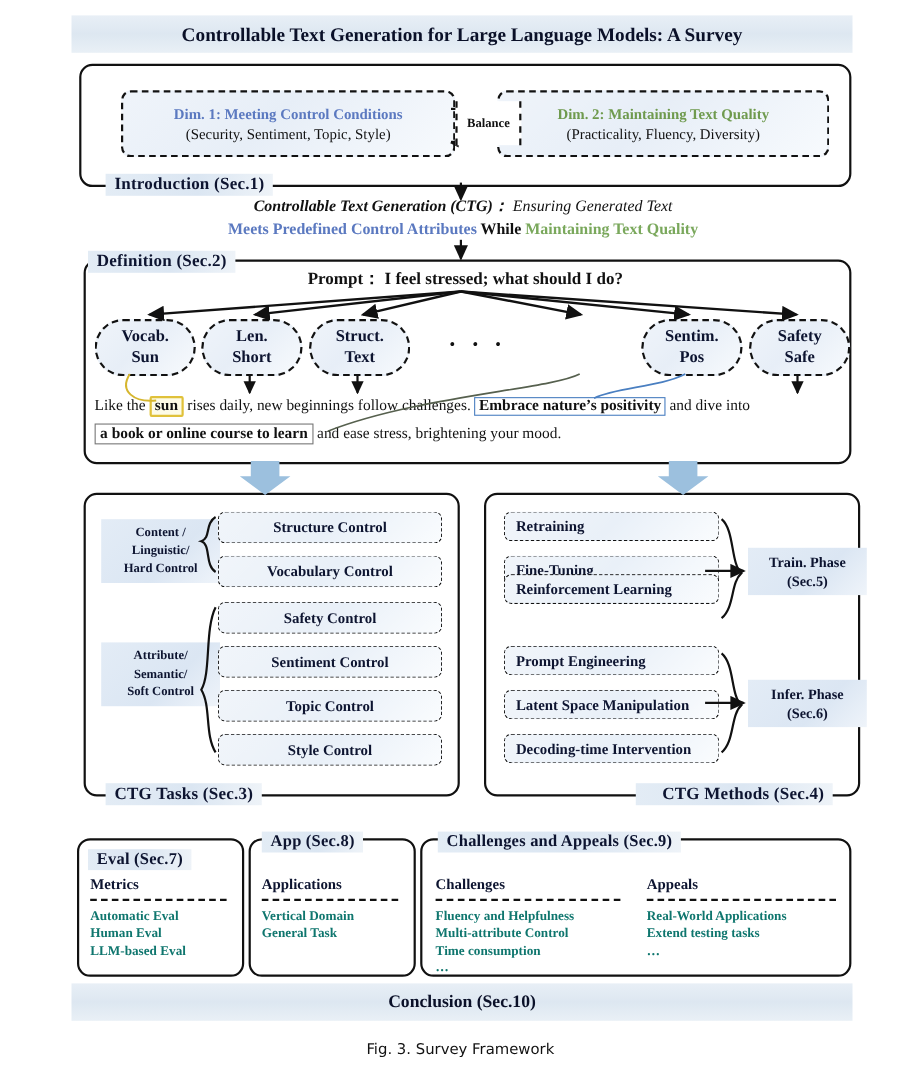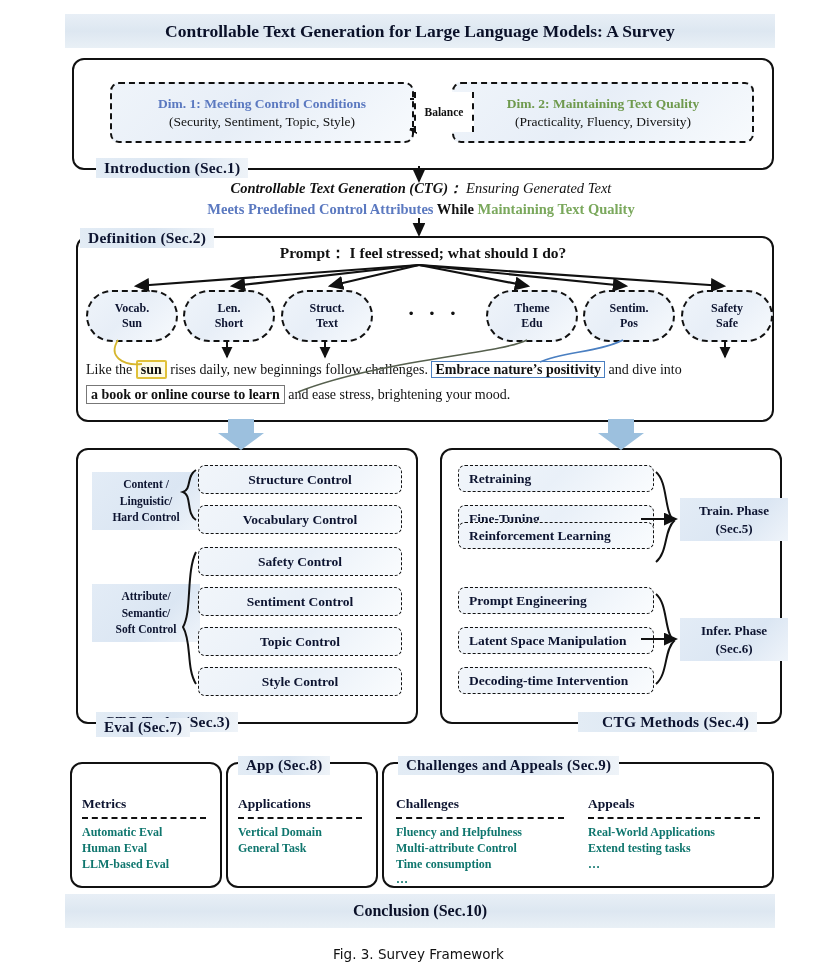--- a/index.html
+++ b/index.html
@@ -52,21 +52,21 @@
   #ctg-def .l1 b{font-weight:bold;}
   #ctg-def .l2{font-size:14.5px;font-weight:bold;}
   .c-blue{color:#5b79c0;}
   .c-green{color:#7aa85c;}
 
   
   #sec2-box{left:76px;top:236px;width:694px;height:182px;}
   #lbl-sec2{left:80px;top:228px;font-size:15.5px;}
   #prompt{position:absolute;left:76px;top:243px;width:694px;text-align:center;
     font-size:15.5px;font-weight:bold;}
-  .attrbox{width:88px;height:48px;flex-direction:column;font-size:12px;line-height:1.25;top:290px;border-radius:26px;}
+  .attrbox{width:88px;height:48px;flex-direction:column;font-size:15px;line-height:1.25;top:290px;border-radius:26px;}
   #a1{left:86px;} #a2{left:183px;} #a3{left:281px;}
   #a5{left:486px;} #a6{left:583px;} #a7{left:681px;}
   #dots{position:absolute;left:399px;top:300px;width:70px;text-align:center;
     font-size:22px;font-weight:bold;letter-spacing:4px;}
   #example{position:absolute;left:86px;top:358px;width:676px;font-size:14px;line-height:1.75;}
   .hl-sun{border:2px solid #e0c13a;background:#fdfbe6;font-weight:bold;padding:0 3px;border-radius:2px;}
   .hl-blue{border:1.6px solid #4a7fc1;background:#fff;font-weight:bold;padding:0 3px;}
   .hl-gray{border:1.6px solid #777;background:#fff;font-weight:bold;padding:1px 4px;}
 
   
@@ -98,21 +98,21 @@
   .phase{position:absolute;text-align:center;font-size:13px;font-weight:bold;
     line-height:1.35;color:#0d1430;padding:4px 8px;width:92px;
     background:linear-gradient(135deg,#e3ecf6 0%,#dbe6f3 60%,#eff4fa 100%);}
   #ph-train{left:680px;top:498px;}
   #ph-infer{left:680px;top:618px;}
 
   
   #sec7-box{left:70px;top:762px;width:148px;height:122px;}
   #sec8-box{left:226px;top:762px;width:148px;height:122px;}
   #sec9-box{left:382px;top:762px;width:388px;height:122px;}
-  #lbl-sec7{left:80px;top:718px;font-size:15px;margin-left:16px;}
+  #lbl-sec7{left:80px;top:772px;font-size:15px;}
   #lbl-sec8{left:238px;top:756px;font-size:15px;}
   #lbl-sec9{left:398px;top:756px;font-size:15px;}
   .col-head{font-size:13.5px;font-weight:bold;color:#0d1430;}
   .divider{border-top:2.4px dashed #111;margin:5px 0 6px 0;}
   .col-item{font-size:12px;font-weight:bold;color:#0f766e;line-height:1.32;}
   .panel-body{position:absolute;}
   #b7{left:82px;top:796px;width:124px;}
   #b8{left:238px;top:796px;width:124px;}
   #b9a{left:396px;top:796px;width:168px;}
   #b9b{left:588px;top:796px;width:172px;}
@@ -173,24 +173,20 @@
   </div>
   <div class="dashbox attrbox" id="a2">
     <div>Len.</div>
     <div>Short</div>
   </div>
   <div class="dashbox attrbox" id="a3">
     <div>Struct.</div>
     <div>Text</div>
   </div>
   <div id="dots">· · ·</div>
-  <div class="dashbox attrbox" id="a5">
-    <div>Theme</div>
-    <div>Edu</div>
-  </div>
   <div class="dashbox attrbox" id="a6">
     <div>Sentim.</div>
     <div>Pos</div>
   </div>
   <div class="dashbox attrbox" id="a7">
     <div>Safety</div>
     <div>Safe</div>
   </div>
 
   <div id="example">

